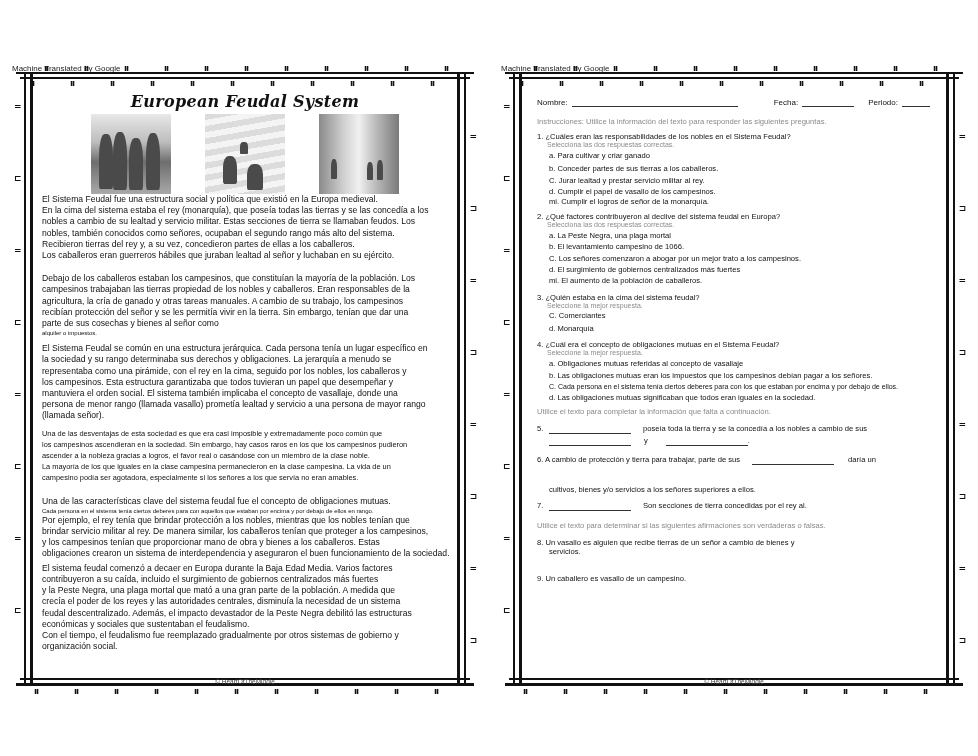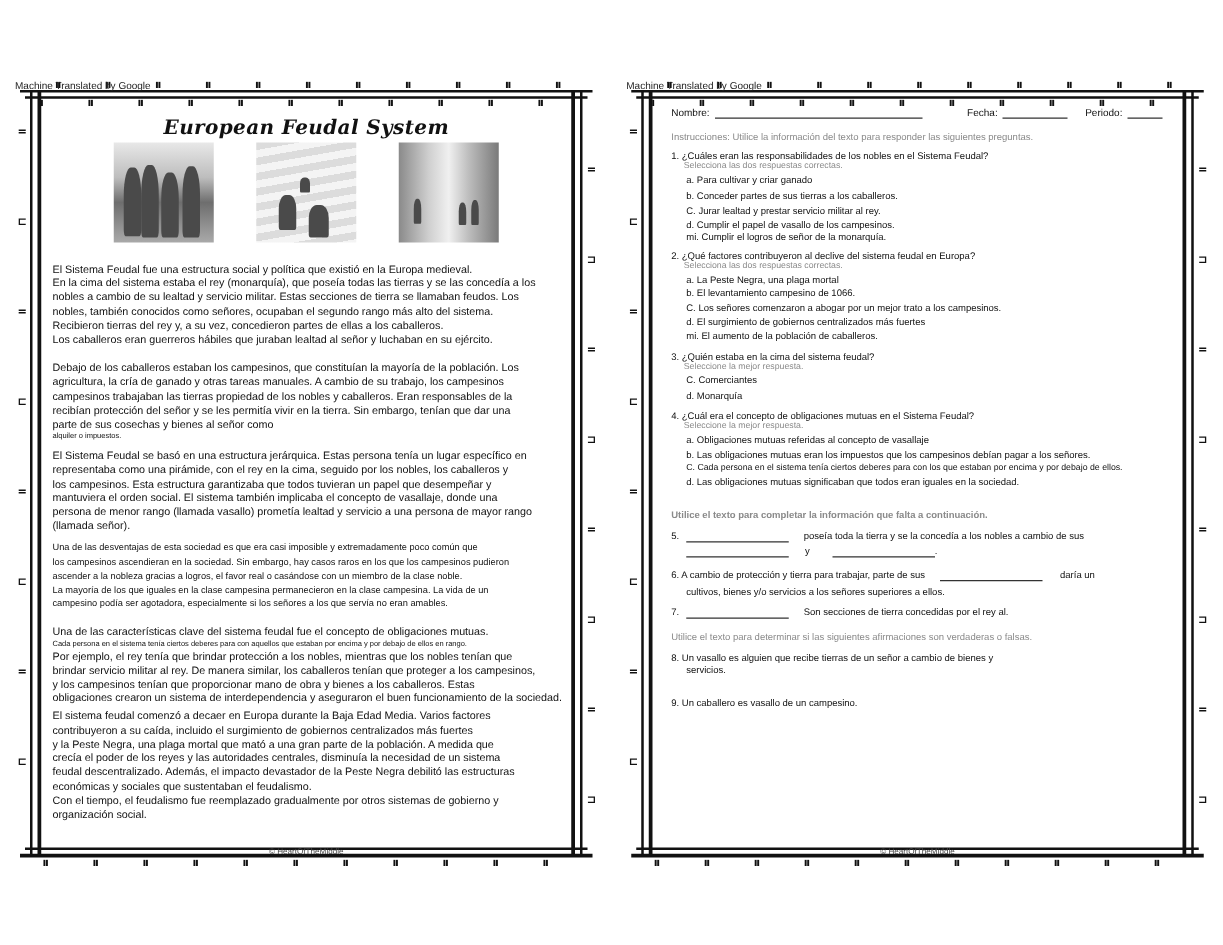--- a/index.html
+++ b/index.html
@@ -31,27 +31,27 @@
   .title { text-align: center; font-family: "DejaVu Serif", serif; font-style: italic; font-weight: bold; font-size: 16px; letter-spacing: 0.3px; margin-top: 6px; }
   .images { display: flex; justify-content: center; gap: 34px; margin-top: 3px; }
   .img { width: 80px; height: 80px; border: none; position: relative; overflow: hidden; }
   .img.knights { background: linear-gradient(180deg, #e8e8e8 0%, #bdbdbd 35%, #6e6e6e 60%, #a9a9a9 100%); }
   .img.fields { background: repeating-linear-gradient(170deg, #dcdcdc 0 6px, #f4f4f4 6px 12px); }
   .img.town { background: linear-gradient(90deg, #8a8a8a 0%, #cfcfcf 30%, #f0f0f0 50%, #bdbdbd 70%, #7a7a7a 100%); }
   .img .fig { position: absolute; background: #4a4a4a; border-radius: 40% 40% 10% 10%; }
 
   .para { font-size: 8.6px; line-height: 11.2px; margin: 0 0 0 2px; }
   .para .small { font-size: 6px; line-height: 8px; display: block; }
-  .p1 { margin-top: 16px; }
+  .p1 { margin-top: 0; }
   .gap { height: 12px; }
   .gap-s { height: 6px; }
   .copyright { position: absolute; bottom: -13px; left: 0; right: 0; text-align: center; font-size: 6.5px; color: #444; }
 
   
-  .hdr { display: flex; align-items: flex-end; font-size: 8px; margin-top: 0; padding-left: 8px; }
+  .hdr { display: flex; align-items: flex-end; font-size: 8px; margin-top: 12px; padding-left: 8px; }
   .hdr .blank { display: inline-block; border-bottom: 1px solid #333; height: 8px; margin-left: 4px; }
   .instr { font-size: 7.6px; color: #8a8a8a; margin-top: 10px; padding-left: 8px; }
   .q { font-size: 7.6px; margin-top: 6px; padding-left: 8px; }
   .q-hint { font-size: 7px; color: #8a8a8a; padding-left: 18px; line-height: 8px; }
   .opt { font-size: 7.6px; padding-left: 20px; line-height: 11.3px; }
   .opt.first { margin-top: 1px; }
   .fill-row { font-size: 7.6px; display: flex; align-items: flex-end; padding-left: 8px; line-height: 10px; }
   .fill-row .line { display: inline-block; border-bottom: 1px solid #333; width: 82px; height: 8px; }
   .tf { font-size: 7.6px; padding-left: 8px; line-height: 9px; }
   .tf .cont { padding-left: 12px; display: block; }
@@ -147,29 +147,30 @@
       <div>El Sistema Feudal fue una estructura social y política que existió en la Europa medieval.</div>
       <div>En la cima del sistema estaba el rey (monarquía), que poseía todas las tierras y se las concedía a los</div>
       <div>nobles a cambio de su lealtad y servicio militar. Estas secciones de tierra se llamaban feudos. Los</div>
       <div>nobles, también conocidos como señores, ocupaban el segundo rango más alto del sistema.</div>
       <div>Recibieron tierras del rey y, a su vez, concedieron partes de ellas a los caballeros.</div>
       <div>Los caballeros eran guerreros hábiles que juraban lealtad al señor y luchaban en su ejército.</div>
     </div>
     <div class="gap"></div>
     <div class="para">
       <div>Debajo de los caballeros estaban los campesinos, que constituían la mayoría de la población. Los</div>
+      <div>campesinos trabajaban las tierras propiedad de los nobles y caballeros. Eran responsables de la</div>
       <div>agricultura, la cría de ganado y otras tareas manuales. A cambio de su trabajo, los campesinos</div>
-      <div>campesinos trabajaban las tierras propiedad de los nobles y caballeros. Eran responsables de la</div>
       <div>recibían protección del señor y se les permitía vivir en la tierra. Sin embargo, tenían que dar una</div>
       <div>parte de sus cosechas y bienes al señor como</div>
       <span class="small">alquiler o impuestos.</span>
     </div>
     <div class="gap-s"></div>
     <div class="para">
-      <div>El Sistema Feudal se basó en una estructura jerárquica. Estas persona tenía un lugar específico en</div>
+      <div>El Sistema Feudal se común en una estructura jerárquica. Cada persona tenía un lugar específico en</div>
+      <div>la sociedad y su rango determinaba sus derechos y obligaciones. La jerarquía a menudo se</div>
       <div>representaba como una pirámide, con el rey en la cima, seguido por los nobles, los caballeros y</div>
       <div>los campesinos. Esta estructura garantizaba que todos tuvieran un papel que desempeñar y</div>
       <div>mantuviera el orden social. El sistema también implicaba el concepto de vasallaje, donde una</div>
       <div>persona de menor rango (llamada vasallo) prometía lealtad y servicio a una persona de mayor rango</div>
       <div>(llamada señor).</div>
     </div>
     <div class="gap-s"></div>
     <div class="para" style="font-size:7.4px;line-height:11.2px;">
       <div>Una de las desventajas de esta sociedad es que era casi imposible y extremadamente poco común que</div>
       <div>los campesinos ascendieran en la sociedad. Sin embargo, hay casos raros en los que los campesinos pudieron</div>
@@ -297,40 +298,40 @@
     <div class="opt">C. Comerciantes</div>
     <div class="opt" style="margin-top:2px;">d. Monarquía</div>
 
     <div class="q">4. ¿Cuál era el concepto de obligaciones mutuas en el Sistema Feudal?</div>
     <div class="q-hint">Seleccione la mejor respuesta.</div>
     <div class="opt first">a. Obligaciones mutuas referidas al concepto de vasallaje</div>
     <div class="opt">b. Las obligaciones mutuas eran los impuestos que los campesinos debían pagar a los señores.</div>
     <div class="opt" style="font-size:7px;">C. Cada persona en el sistema tenía ciertos deberes para con los que estaban por encima y por debajo de ellos.</div>
     <div class="opt">d. Las obligaciones mutuas significaban que todos eran iguales en la sociedad.</div>
 
-    <div class="instr" style="margin-top:16px;font-weight:bold;">Utilice el texto para completar la información que falta a continuación.</div>
+    <div class="instr" style="margin-top:4px;">Utilice el texto para completar la información que falta a continuación.</div>
 
     <div class="fill-row" style="margin-top:8px;">
       <span style="width:12px;align-self:flex-start;">5.</span>
       <span class="line"></span>
       <span style="margin-left:12px;">poseía toda la tierra y se la concedía a los nobles a cambio de sus</span>
     </div>
     <div class="fill-row" style="padding-left:20px;margin-top:2px;">
       <span class="line"></span>
       <span style="margin-left:13px;">y</span>
       <span class="line" style="margin-left:18px;"></span>
       <span>.</span>
     </div>
 
     <div class="fill-row" style="margin-top:9px;">
       <span>6. A cambio de protección y tierra para trabajar, parte de sus</span>
       <span class="line" style="margin-left:12px;"></span>
       <span style="margin-left:14px;">daría un</span>
     </div>
-    <div class="fill-row" style="padding-left:20px;margin-top:4px;">
+    <div class="fill-row" style="padding-left:20px;margin-top:20px;">
       <span>cultivos, bienes y/o servicios a los señores superiores a ellos.</span>
     </div>
 
     <div class="fill-row" style="margin-top:6px;">
       <span style="width:12px;align-self:flex-start;">7.</span>
       <span class="line"></span>
       <span style="margin-left:12px;">Son secciones de tierra concedidas por el rey al.</span>
     </div>
 
     <div class="instr" style="margin-top:10px;">Utilice el texto para determinar si las siguientes afirmaciones son verdaderas o falsas.</div>

